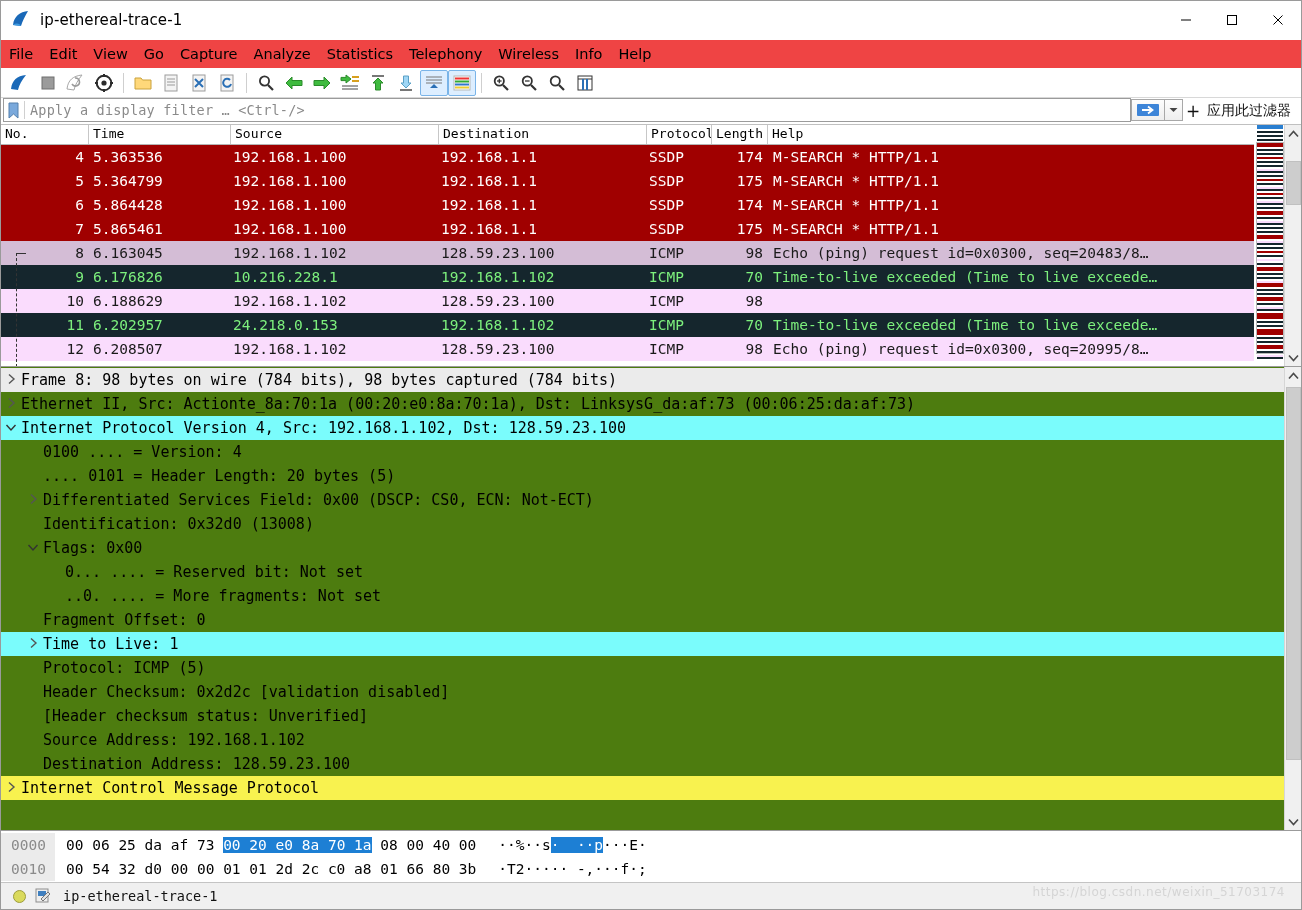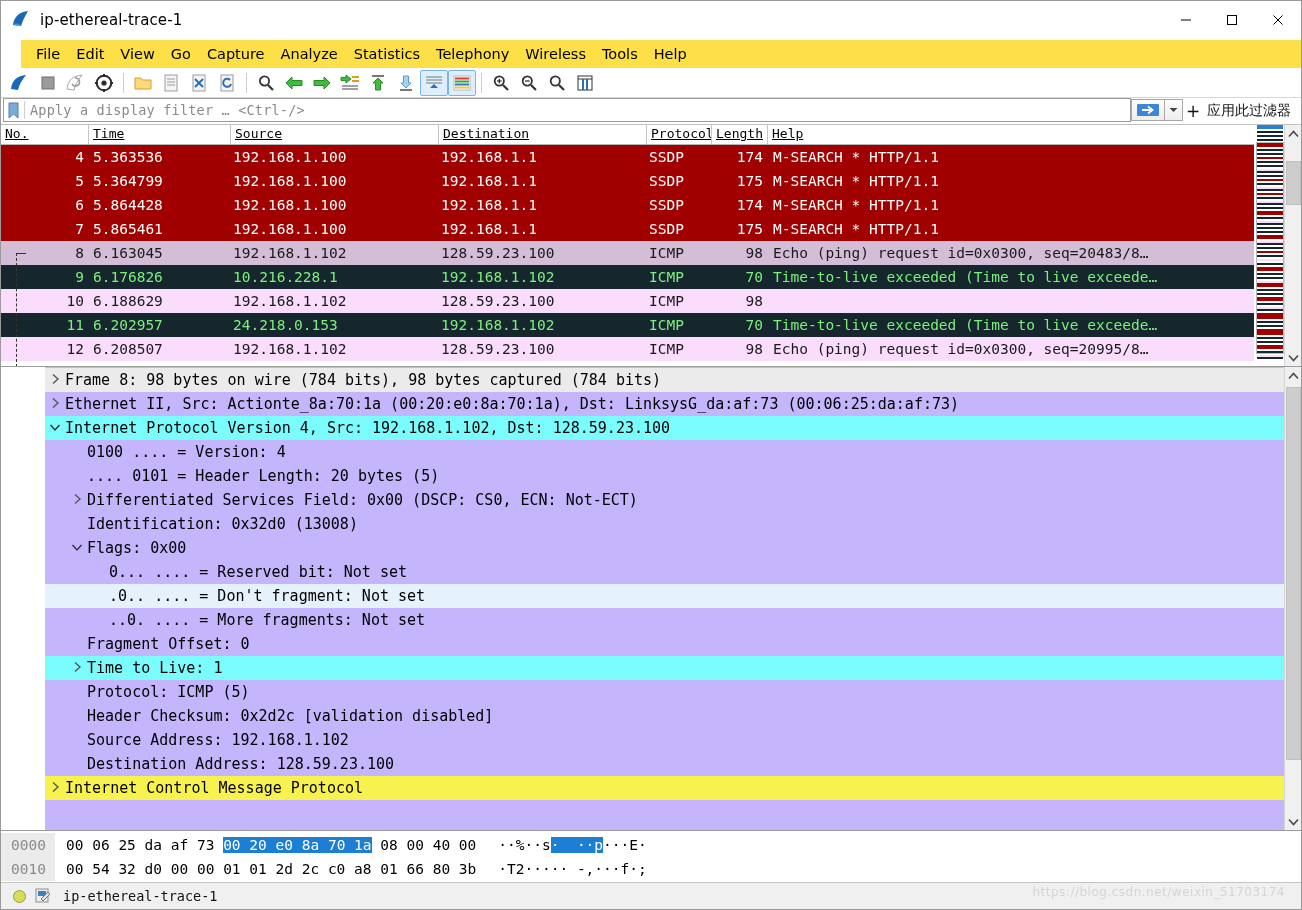--- a/index.html
+++ b/index.html
@@ -39,24 +39,23 @@
   .wincontrols div {
     width: 46px; height: 39px;
     display: flex; align-items: center; justify-content: center;
     font-family: "DejaVu Sans", sans-serif; font-size: 15px; color: #000;
   }
 
   
   .menubar {
     height: 28px; min-height: 28px;
     display: flex; align-items: center;
-    padding-left: 7px;
-    background: #fde047;
+    background: #ef4444;
     font-family: "DejaVu Sans", sans-serif;
-    font-size: 14.5px; color: #000; margin-left: 20px;
+    font-size: 14.5px; color: #000;
   }
   .menubar .mi { padding: 3px 8px; cursor: default; }
 
   
   .toolbar {
     height: 30px; min-height: 30px;
     display: flex; align-items: center;
     background: #ffffff;
     padding-left: 5px;
     border-bottom: 1px solid #d8d8d8;
@@ -112,21 +111,21 @@
     border-top: 1px solid #c0c0c0;
   }
   .pktlist { flex: 1 1 auto; overflow: hidden; position: relative; }
   .pl-header {
     display: flex; height: 20px;
     background: #ffffff; border-bottom: 1px solid #b5b5b5;
     font-family: "DejaVu Sans Mono", monospace; font-size: 13px; color: #000;
   }
   .pl-header div {
     padding: 1px 0 0 4px; border-right: 1px solid #c7c7c7;
-    overflow: hidden; white-space: nowrap; flex: none; text-decoration: underline;
+    overflow: hidden; white-space: nowrap; flex: none;
   }
   .pl-row {
     display: flex; height: 24px; align-items: center;
     font-family: "DejaVu Sans Mono", monospace; font-size: 14.5px;
     white-space: nowrap;
   }
   .pl-row > div { flex: none; overflow: hidden; white-space: nowrap; }
   .c-no   { width: 88px;  text-align: right; padding-right: 5px; }
   .c-time { width: 142px; text-align: left; padding-left: 4px; }
   .c-src  { width: 208px; padding-left: 2px; }
@@ -159,23 +158,22 @@
     align-items: center; position: relative;
   }
   .sbarrow { height: 17px; width: 17px; display: flex; align-items: center; justify-content: center;
     font-size: 9px; color: #555; flex: none; }
   .sbthumb { width: 15px; background: #cdcdcd; border: 1px solid #c0c0c0; position: absolute; }
 
   
   .details-wrap { flex: 1 1 auto; display: flex; overflow: hidden; position: relative;
      border-top: 1px solid #9b9b9b; }
   .details {
-    flex: 1 1 auto; overflow: hidden; background: #c4b5fd; position: relative;
+    flex: 1 1 auto; overflow: hidden; background: #4d7c0f; position: relative;
     padding-top: 1px;
-    margin-left: 44px;
   }
   .d-row {
     height: 24px; display: flex; align-items: center;
     font-family: "DejaVu Sans Mono", monospace; font-size: 15px; color: #000;
     white-space: nowrap;
   }
   .d-arrow { width: 20px; flex: none; text-align: center; font-size: 11px; color: #555; }
   .d-text { flex: 0 0 auto; }
   .hl-gray  { background: #ebebeb; }
   .hl-cyan  { background: #7afcfc; }
@@ -250,21 +248,21 @@
   <div class="menubar">
     <div class="mi">File</div>
     <div class="mi">Edit</div>
     <div class="mi">View</div>
     <div class="mi">Go</div>
     <div class="mi">Capture</div>
     <div class="mi">Analyze</div>
     <div class="mi">Statistics</div>
     <div class="mi">Telephony</div>
     <div class="mi">Wireless</div>
-    <div class="mi">Tools</div>
+    <div class="mi">Info</div>
     <div class="mi">Help</div>
   </div>
 
   <div class="toolbar">
     <div class="tb">
       <svg width="20" height="18" viewBox="0 0 20 18">
           <path d="M1 15 C2 6 7 2 16 1 C12 6 9 11 8 16 Z" fill="#1a69b8"></path>
         </svg>
       </div>
     <div class="tb">
@@ -721,25 +719,20 @@
           <span class="d-arrow"><svg width="12" height="9" viewBox="0 0 12 9">
               <path d="M1.5 2 L6 7 L10.5 2" fill="none" stroke="#333" stroke-width="1.4"></path>
             </svg></span>
           <span class="d-text">Flags: 0x00</span>
         </div>
         <div class="d-row ">
           <span style="display: inline-block; flex: 0 0 auto; width: 44px;"></span>
           <span class="d-arrow"></span>
           <span class="d-text">0... .... = Reserved bit: Not set</span>
         </div>
-        <div class="d-row hl-blue">
-          <span style="display: inline-block; flex: 0 0 auto; width: 44px;"></span>
-          <span class="d-arrow"></span>
-          <span class="d-text">.0.. .... = Don't fragment: Not set</span>
-        </div>
         <div class="d-row ">
           <span style="display: inline-block; flex: 0 0 auto; width: 44px;"></span>
           <span class="d-arrow"></span>
           <span class="d-text">..0. .... = More fragments: Not set</span>
         </div>
         <div class="d-row ">
           <span style="display: inline-block; flex: 0 0 auto; width: 22px;"></span>
           <span class="d-arrow"></span>
           <span class="d-text">Fragment Offset: 0</span>
         </div>
@@ -752,20 +745,25 @@
         </div>
         <div class="d-row ">
           <span style="display: inline-block; flex: 0 0 auto; width: 22px;"></span>
           <span class="d-arrow"></span>
           <span class="d-text">Protocol: ICMP (5)</span>
         </div>
         <div class="d-row ">
           <span style="display: inline-block; flex: 0 0 auto; width: 22px;"></span>
           <span class="d-arrow"></span>
           <span class="d-text">Header Checksum: 0x2d2c [validation disabled]</span>
+        </div>
+        <div class="d-row ">
+          <span style="display: inline-block; flex: 0 0 auto; width: 22px;"></span>
+          <span class="d-arrow"></span>
+          <span class="d-text">[Header checksum status: Unverified]</span>
         </div>
         <div class="d-row ">
           <span style="display: inline-block; flex: 0 0 auto; width: 22px;"></span>
           <span class="d-arrow"></span>
           <span class="d-text">Source Address: 192.168.1.102</span>
         </div>
         <div class="d-row ">
           <span style="display: inline-block; flex: 0 0 auto; width: 22px;"></span>
           <span class="d-arrow"></span>
           <span class="d-text">Destination Address: 128.59.23.100</span>

